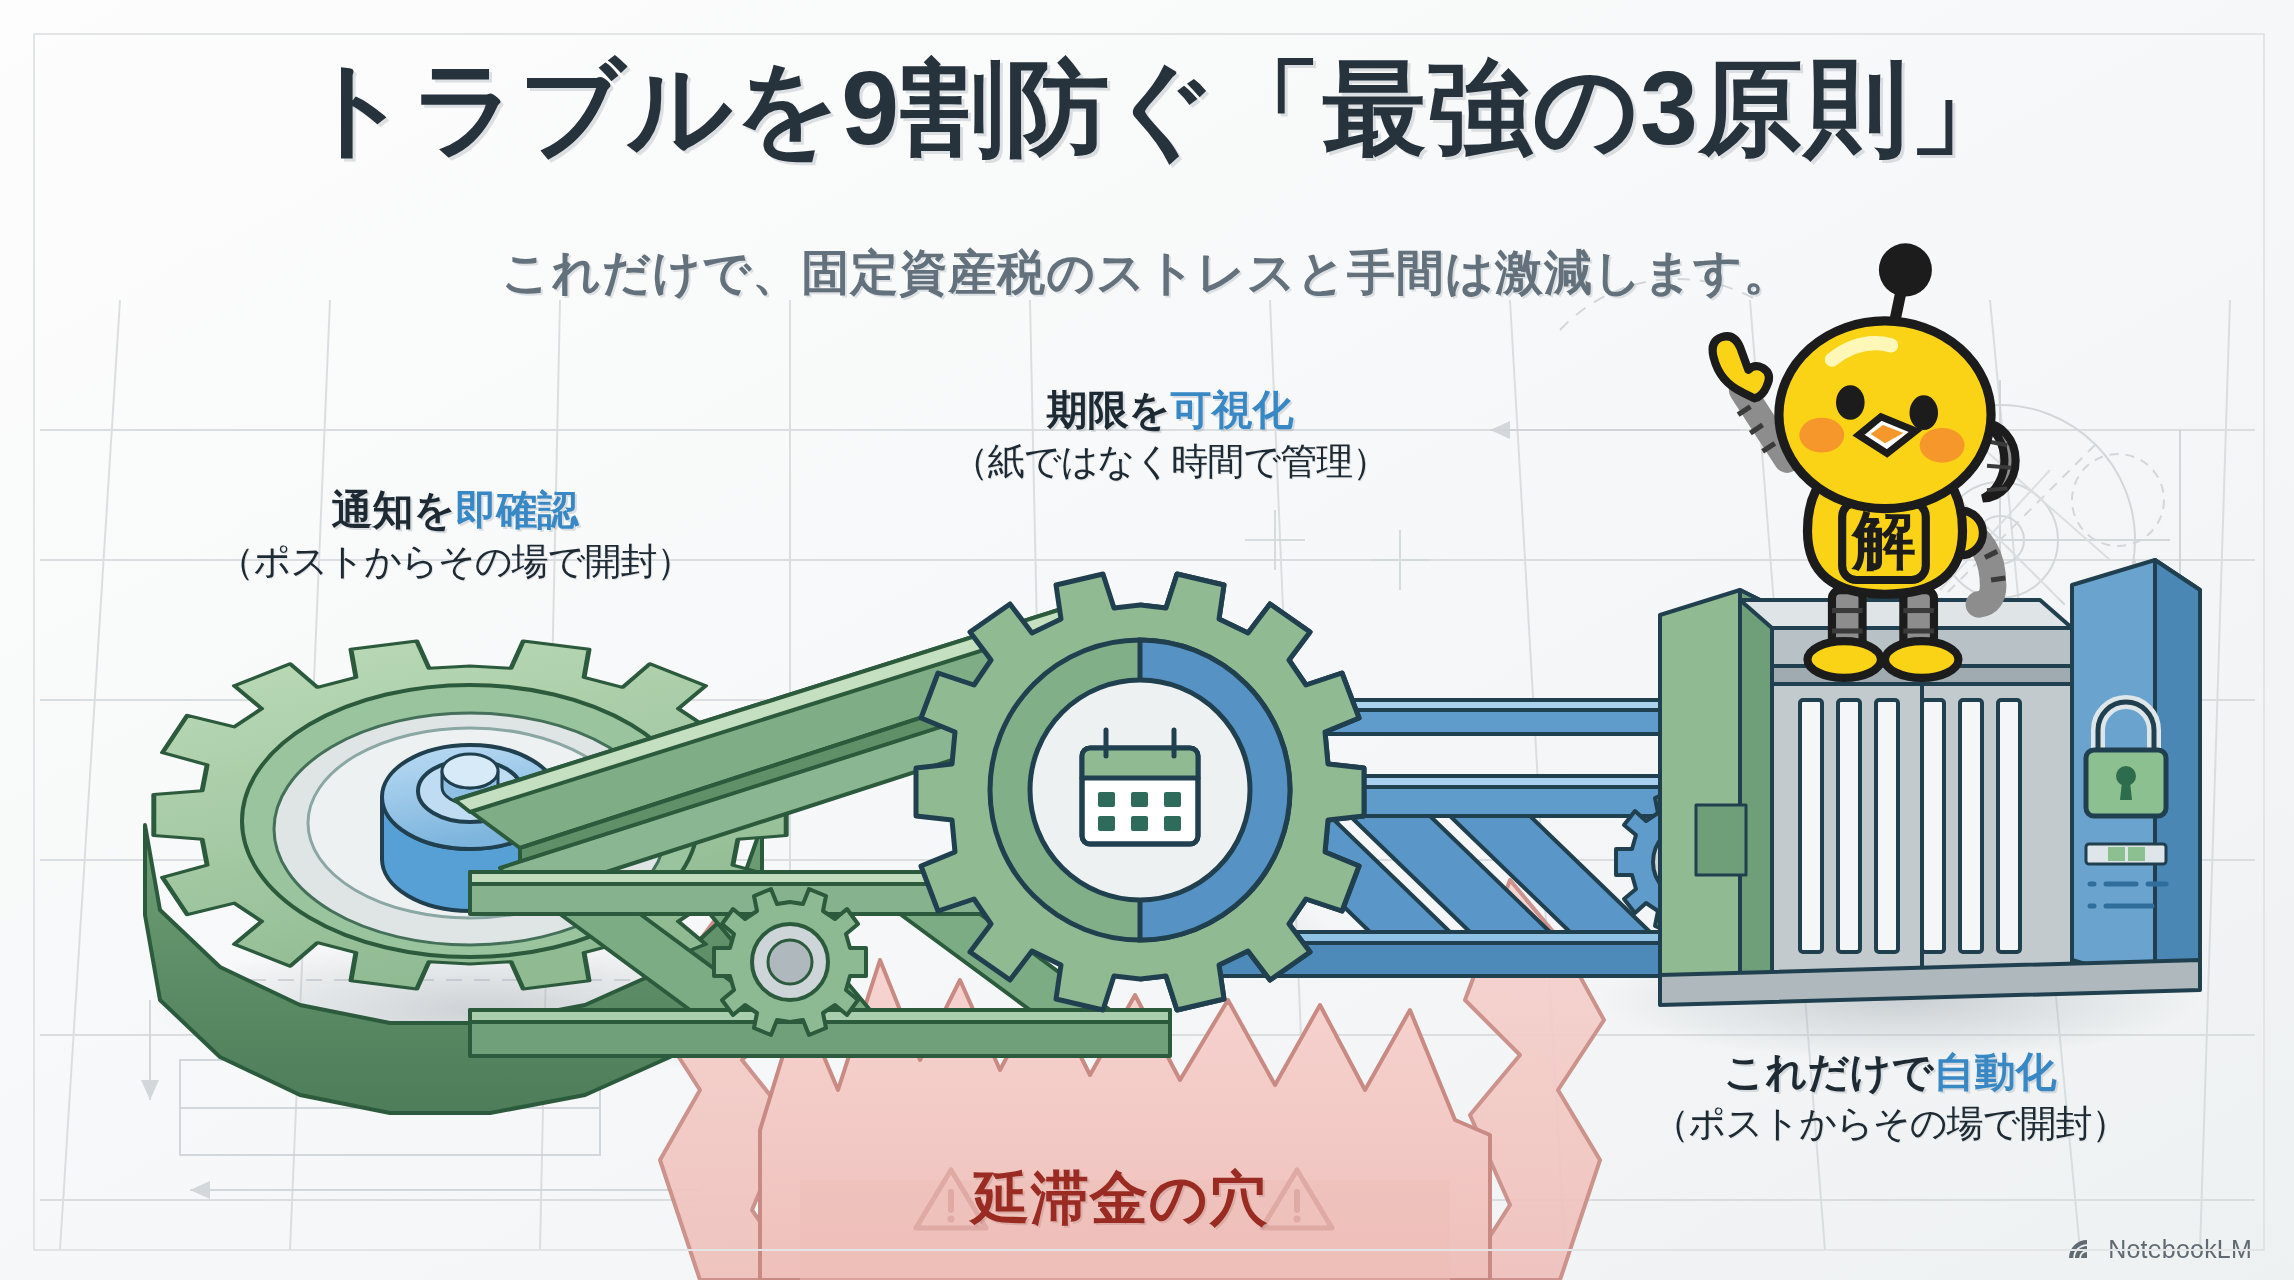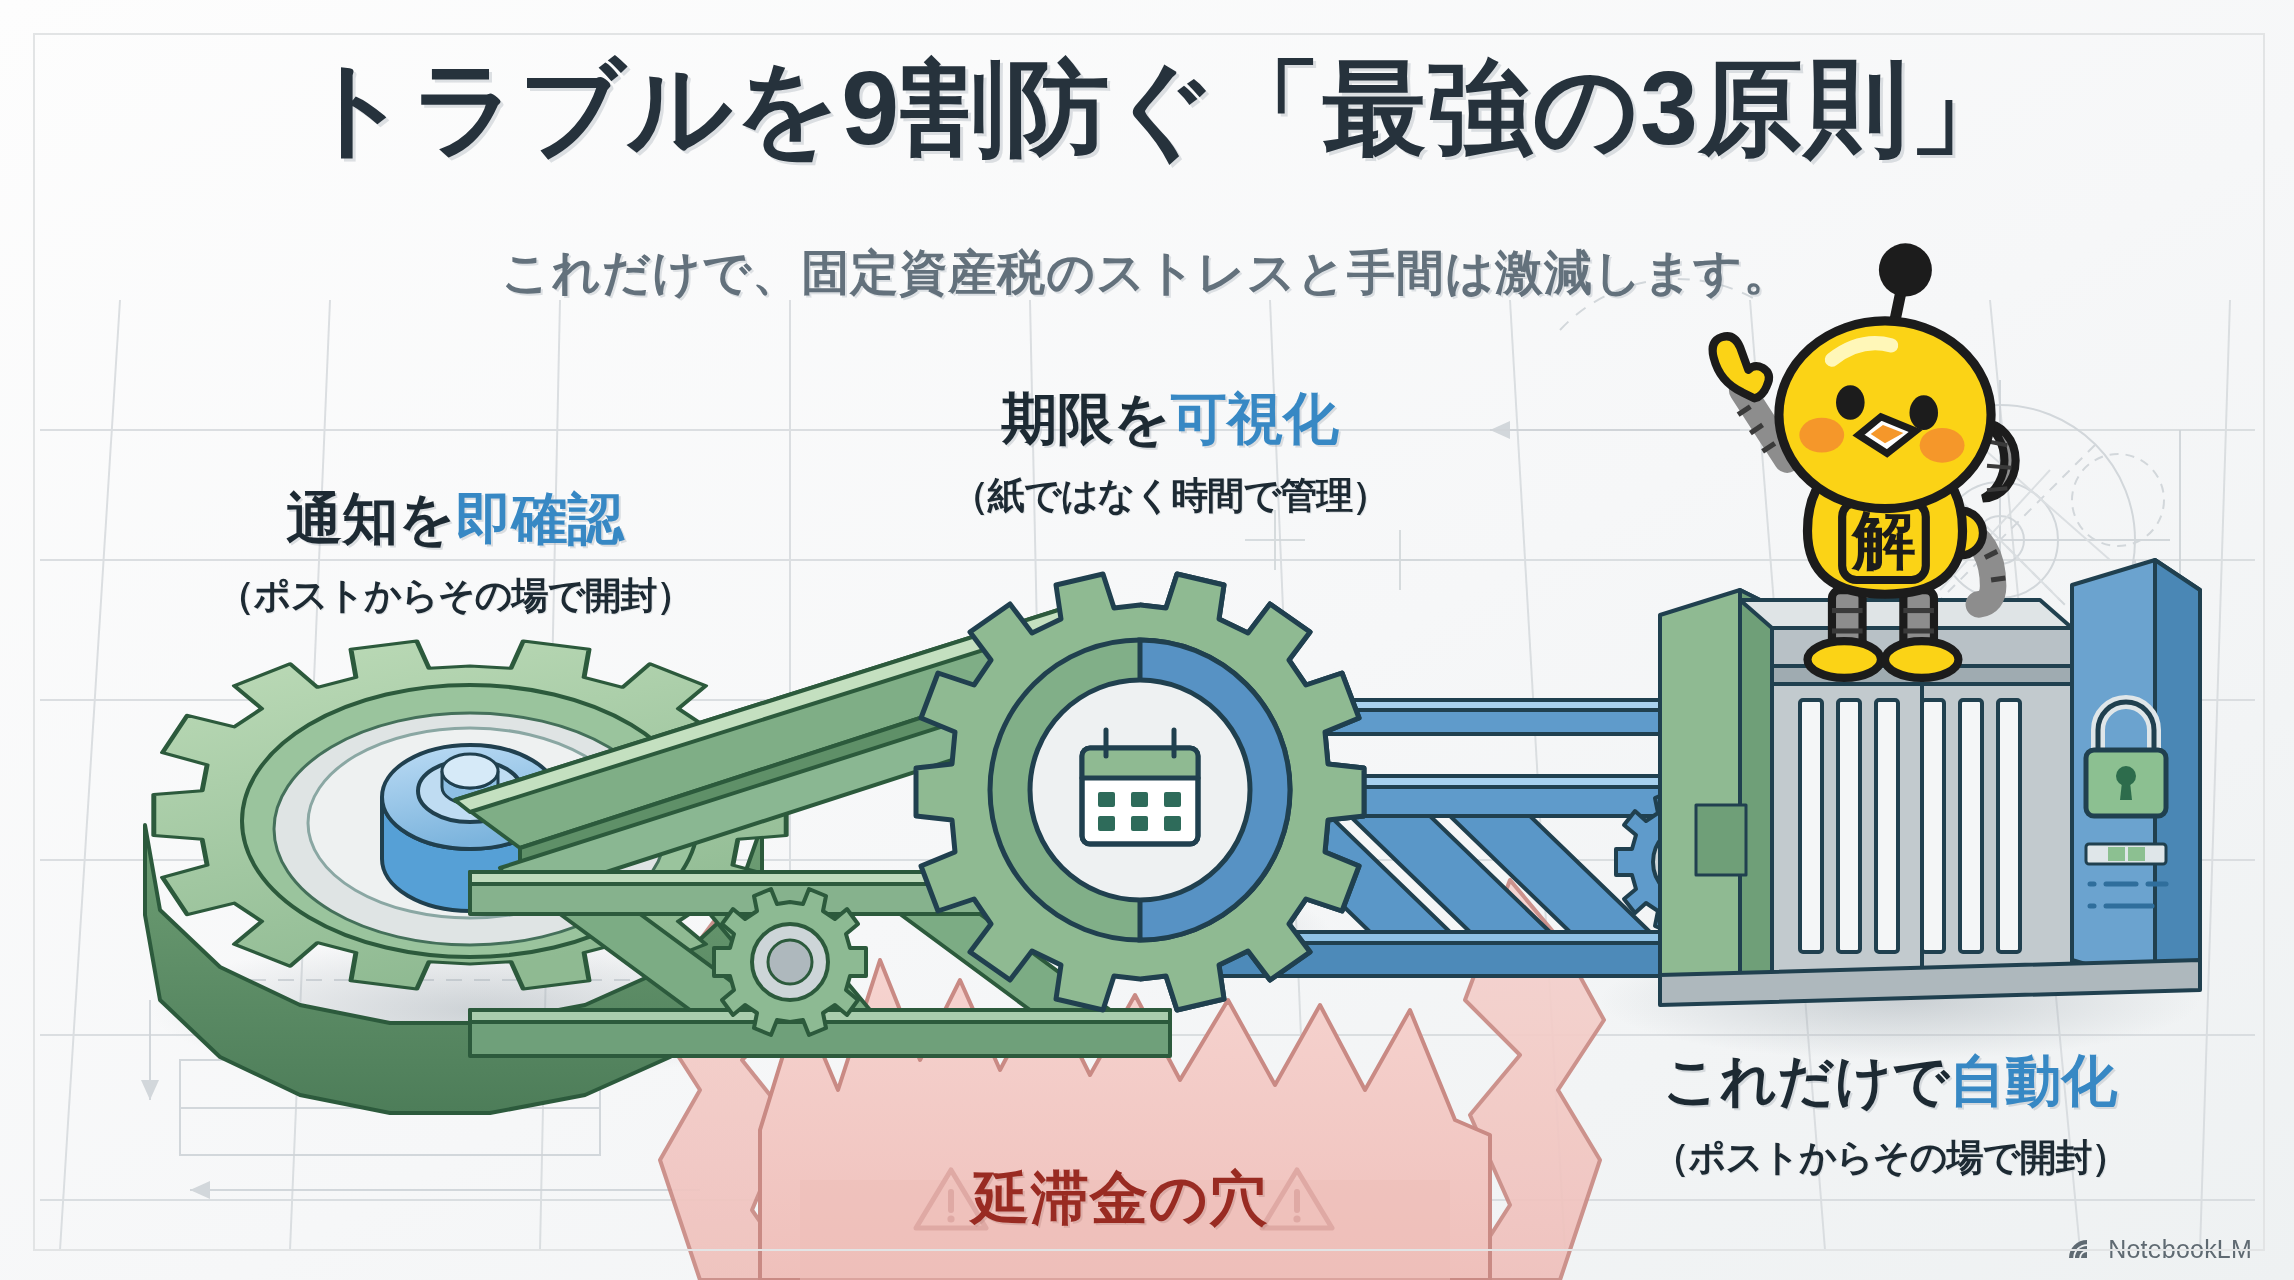--- a/index.html
+++ b/index.html
@@ -59,33 +59,33 @@
     font-weight: 700;
     color: #63717c;
     letter-spacing: 1px;
     text-shadow: 2px 2px 0 rgba(170,178,185,0.35);
     white-space: nowrap;
     margin-top: 9px;
   }
 
   .principle { position: absolute; z-index: 30; text-align: center; }
   .p-main {
-    font-size: 56px; font-weight: 700;
+    font-size: 41px; font-weight: 700;
     color: #1d2a33;
     letter-spacing: 0px;
     text-shadow: 2px 2px 0 rgba(160,170,178,0.35);
     white-space: nowrap;
     line-height: 1.12;
   }
   .p-main .hl { color: #3788c4; }
   .p-sub {
-    font-size: 37px; font-weight: 700;
+    font-size: 37px; font-weight: 400;
     color: #1d2a33;
     letter-spacing: -1px;
-    margin-top: 20px;
+    margin-top: 3px;
     white-space: nowrap;
     text-shadow: 1px 1px 0 rgba(170,178,185,0.3);
   }
 
   #p1 { top: 488px; left: 165px; width: 580px; }
   #p2 { top: 388px; left: 900px; width: 540px; }
   #p3 { top: 1050px; left: 1600px; width: 580px; }
 
   
   #pit-en {

